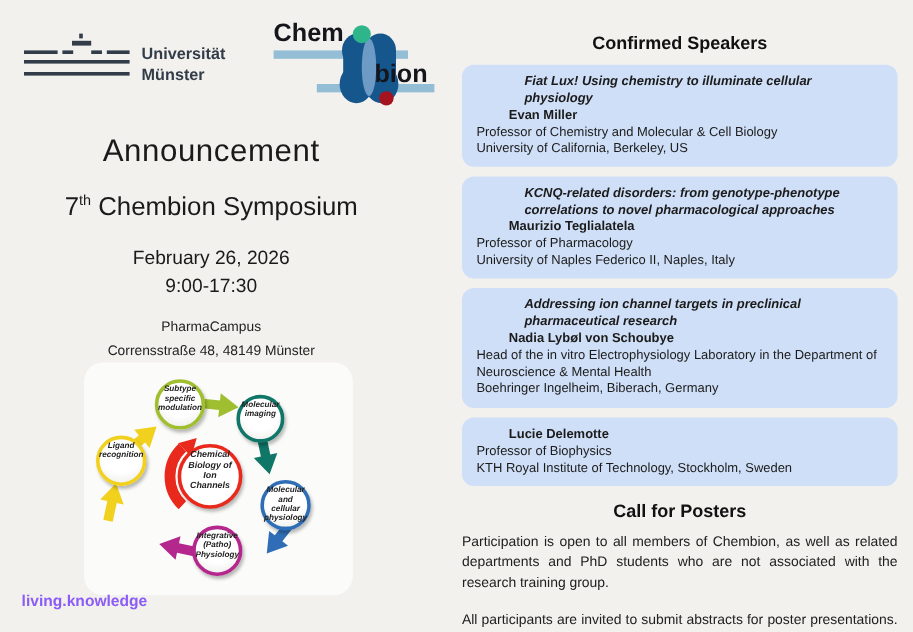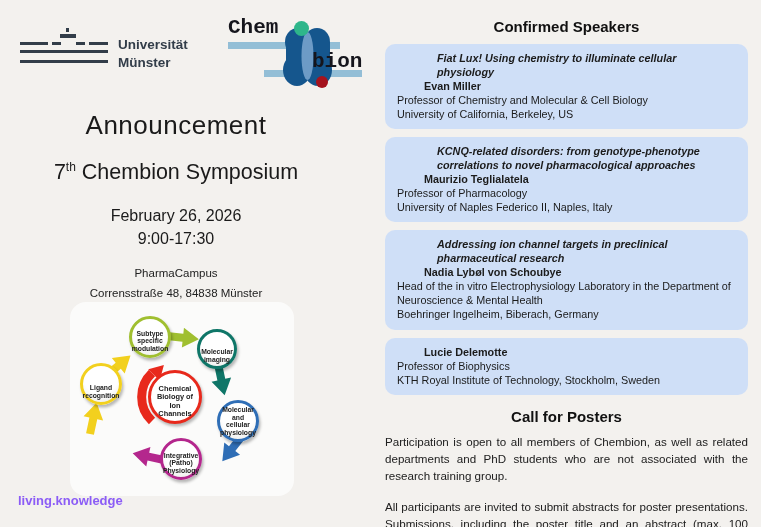--- a/index.html
+++ b/index.html
@@ -13,21 +13,21 @@
   
   .left { position:absolute; left:0; top:0; width:375px; height:527px; }
 
   
   .um-logo { position:absolute; left:15px; top:26px; width:175px; height:58px; }
   .um-mark { position:absolute; background:#323d49; }
   .um-text { position:absolute; left:103px; top:10px; color:#323d49; font-weight:700; font-size:13.5px; line-height:1.32; }
 
   
   .cb-logo { position:absolute; left:224px; top:14px; width:140px; height:78px; }
-  .cb-word { position:absolute; font-family:Liberation Mono, monospace; font-weight:700; font-size:21px; color:#15151c; }
+  .cb-word { position:absolute; font-family:Liberation Sans, sans-serif; font-weight:700; font-size:21px; color:#15151c; }
   .cb-chem { left:4px; top:2px; }
   .cb-bion { left:88px; top:36px; }
   .cb-bar { position:absolute; height:7px; background:#93bed6; }
   .cb-bar1 { left:4px; top:28px; width:112px; }
   .cb-bar2 { left:40px; top:56px; width:98px; }
   .cb-dot { position:absolute; border-radius:50%; }
   .cb-dot-green { left:70px; top:7px; width:15px; height:15px; background:#2eb68a; }
   .cb-dot-red { left:92px; top:62px; width:12px; height:12px; background:#a5131e; }
   .cb-protein { position:absolute; left:54px; top:12px; }
 
@@ -40,35 +40,35 @@
   .venue { top:267px; font-size:11.5px; color:#222; }
   .address { top:287px; font-size:11.5px; color:#222; }
 
   
   .diagram { position:absolute; left:70px; top:302px; width:224px; height:194px;
              background:#fbfbfa; border-radius:16px; }
   .diagram svg { position:absolute; left:0; top:0; }
   .node { position:absolute; border-radius:50%;
           background:radial-gradient(circle at 50% 32%, #ffffff 55%, #e7e7e4);
           box-shadow:1.5px 2.5px 3px rgba(0,0,0,.28);
-          display:flex; align-items:flex-end; justify-content:center;
-          text-align:center; font-weight:700; color:#222; line-height:1.15; }
+          display:flex; align-items:flex-start; justify-content:center;
+          text-align:center; font-weight:700; color:#222; line-height:1.15;font-style:italic; }
   .node span { display:block; padding:2px; }
   .n-subtype     { left:59px;  top:14px;  width:42px; height:42px; border:3px solid #a0bf30; font-size:6.8px; }
   .n-imaging     { left:127px; top:27px;  width:40px; height:40px; border:3px solid #0f7668; font-size:6.8px; }
   .n-ligand      { left:10px;  top:61px;  width:42px; height:42px; border:3px solid #f2d01e; font-size:6.8px; }
   .n-center      { left:78px;  top:68px;  width:54px; height:54px; border:3px solid #e8291c; font-size:7.4px; background:#fff; }
   .n-molcell     { left:147px; top:98px;  width:42px; height:42px; border:3px solid #2f6eb6; font-size:6.8px; }
   .n-integrative { left:90px;  top:136px; width:42px; height:42px; border:3px solid #b4278d; font-size:6.8px; }
 
   .slogan { position:absolute; left:18px; top:493px; font-size:13px; font-weight:700; color:#8b5cf6; }
 
   
   .right { position:absolute; left:375px; top:0; width:386px; height:527px; padding:12px 13px 0 10px; }
-  .section-heading { text-align:center; font-size:15px; font-weight:700; color:#111; margin:6px 0 9px; }
+  .section-heading { text-align:center; font-size:15px; font-weight:700; color:#111; margin:16px 0 9px; }
   .posters-heading { margin:13px 0 8px; }
   .card { background:#cfdff7; border-radius:10px; padding:7px 12px 8px; margin-bottom:8px;
           font-size:10.8px; line-height:1.3; color:#1b1b1b; }
   .card .title { font-weight:700; font-style:italic;margin-left:40px; }
   .card .name  { font-weight:700;padding-left:27px; }
   .para { font-size:11.6px; line-height:1.5; text-align:justify; color:#202020; margin:0 0 13px; }
 </style>
 </head>
 <body>
 
@@ -108,21 +108,21 @@
     <div class="cb-dot cb-dot-red"></div>
   </div>
 
   <div class="center-text announce-title">Announcement</div>
 
   <div class="center-text symposium-title"><span>7</span><sup>th</sup><span> Chembion Symposium</span></div>
 
   <div class="center-text event-date">February 26, 2026</div>
   <div class="center-text event-time">9:00-17:30</div>
   <div class="center-text venue">PharmaCampus</div>
-  <div class="center-text address">Corrensstraße 48, 84838 Münster</div>
+  <div class="center-text address">Corrensstraße 48, 48149 Münster</div>
 
   <div class="diagram">
     <svg width="224" height="194" viewBox="0 0 224 194">
       <g>
         <path d="M0,-4 L16,-4 L16,-10 L32,0 L16,10 L16,4 L0,4 Z" fill="#f2d01e" transform="translate(20,132) rotate(-78)"></path>
         <path d="M0,-4 L16,-4 L16,-10 L32,0 L16,10 L16,4 L0,4 Z" fill="#f2d01e" transform="translate(36,74) rotate(-40)"></path>
         <path d="M0,-4 L16,-4 L16,-10 L32,0 L16,10 L16,4 L0,4 Z" fill="#a0bf30" transform="translate(97,34) rotate(6)"></path>
         <path d="M0,-4 L16,-4 L16,-10 L32,0 L16,10 L16,4 L0,4 Z" fill="#0f7668" transform="translate(148,62) rotate(78)"></path>
         <path d="M0,-4 L16,-4 L16,-10 L32,0 L16,10 L16,4 L0,4 Z" fill="#2f6eb6" transform="translate(172,134) rotate(128)"></path>
         <path d="M0,-4 L16,-4 L16,-10 L32,0 L16,10 L16,4 L0,4 Z" fill="#b4278d" transform="translate(94,158) rotate(192)"></path>

